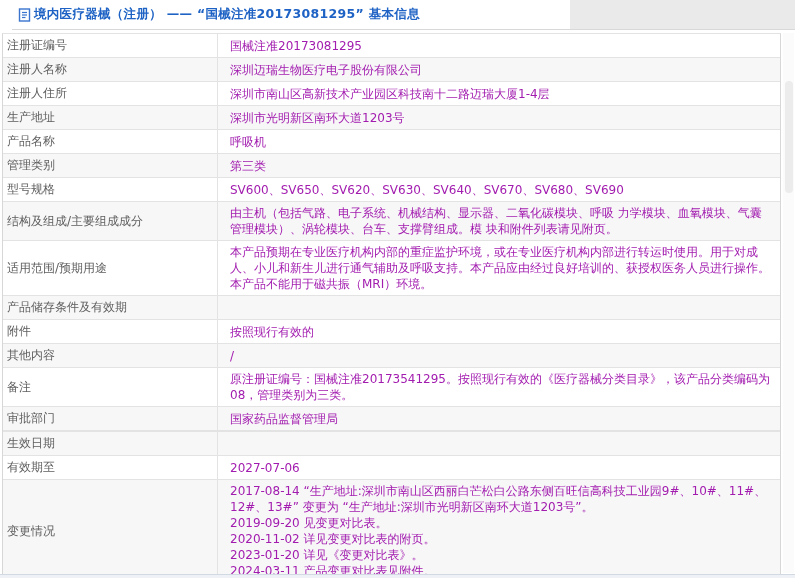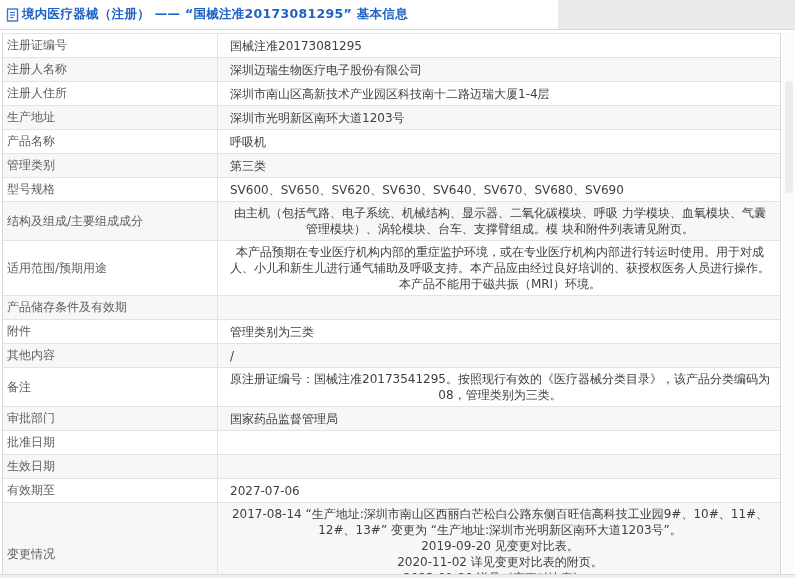--- a/index.html
+++ b/index.html
@@ -5,21 +5,21 @@
   html,body{margin:0;padding:0;}
   body{
     width:795px;height:578px;overflow:hidden;position:relative;
     background:#ffffff;
     font-family:"DejaVu Sans","Liberation Sans",sans-serif;
     font-size:12px;color:#555;
   }
   
   .header{
     position:relative;height:29px;display:flex;align-items:center;
-    padding-left:6px;border-bottom:1px solid #d8d8d8;background:#fff;
+    padding-left:6px;border-bottom:1px solid #d8d8d8;background:#fff;margin-left:12px;
   }
   .header-gray{
     position:absolute;top:0;left:558px;right:0;bottom:0;background:#eaeaea;
   }
   .doc-icon{display:inline-flex;margin-right:3px;position:relative;z-index:1;}
   .title{
     color:#1d62c4;font-weight:bold;font-size:12.5px;letter-spacing:.3px;
     position:relative;z-index:1;white-space:nowrap;
   }
   
@@ -33,21 +33,21 @@
   .row:nth-child(odd){background:#ffffff;}
   .row:nth-child(even){background:#f7f7f7;}
   .cell{box-sizing:border-box;min-height:21px;}
   .cell.label{
     flex:0 0 215px;display:flex;align-items:center;justify-content:flex-start;
     gap:3px;text-align:right;color:#5e5e5e;
     padding:3px 12px 3px 4px;border-right:1px solid #e3e3e3;
   }
   .cell.value{
     flex:1;display:flex;align-items:center;
-    padding:3px 10px 3px 12px;color:#404040;line-height:16px;text-align:center;
+    padding:3px 10px 3px 12px;color:#a21caf;line-height:16px;
   }
   .value-text{white-space:pre-line;}
   
   .scrollbar{
     position:absolute;top:33px;right:1px;width:11px;bottom:5px;background:#fbfbfb;
   }
   .scroll-thumb{
     width:8px;margin:48px auto 0 auto;height:112px;background:#ececec;border-radius:4px;
   }
   
@@ -172,21 +172,21 @@
       <span class="value-text"></span>
     </div>
   </div>
 
   <div class="row">
     <div class="cell label">
 
       <span class="label-text">附件</span>
     </div>
     <div class="cell value">
-      <span class="value-text">管理类别为三类</span>
+      <span class="value-text">按照现行有效的</span>
     </div>
   </div>
 
   <div class="row">
     <div class="cell label">
 
       <span class="label-text">其他内容</span>
     </div>
     <div class="cell value">
       <span class="value-text">/</span>
@@ -207,24 +207,20 @@
     <div class="cell label">
 
       <span class="label-text">审批部门</span>
     </div>
     <div class="cell value">
       <span class="value-text">国家药品监督管理局</span>
     </div>
   </div>
 
   <div class="row">
-    <div class="cell label">
-
-      <span class="label-text">批准日期</span>
-    </div>
   </div>
 
   <div class="row">
     <div class="cell label">
 
       <span class="label-text">生效日期</span>
     </div>
     <div class="cell value">
       <span class="value-text"></span>
     </div>

